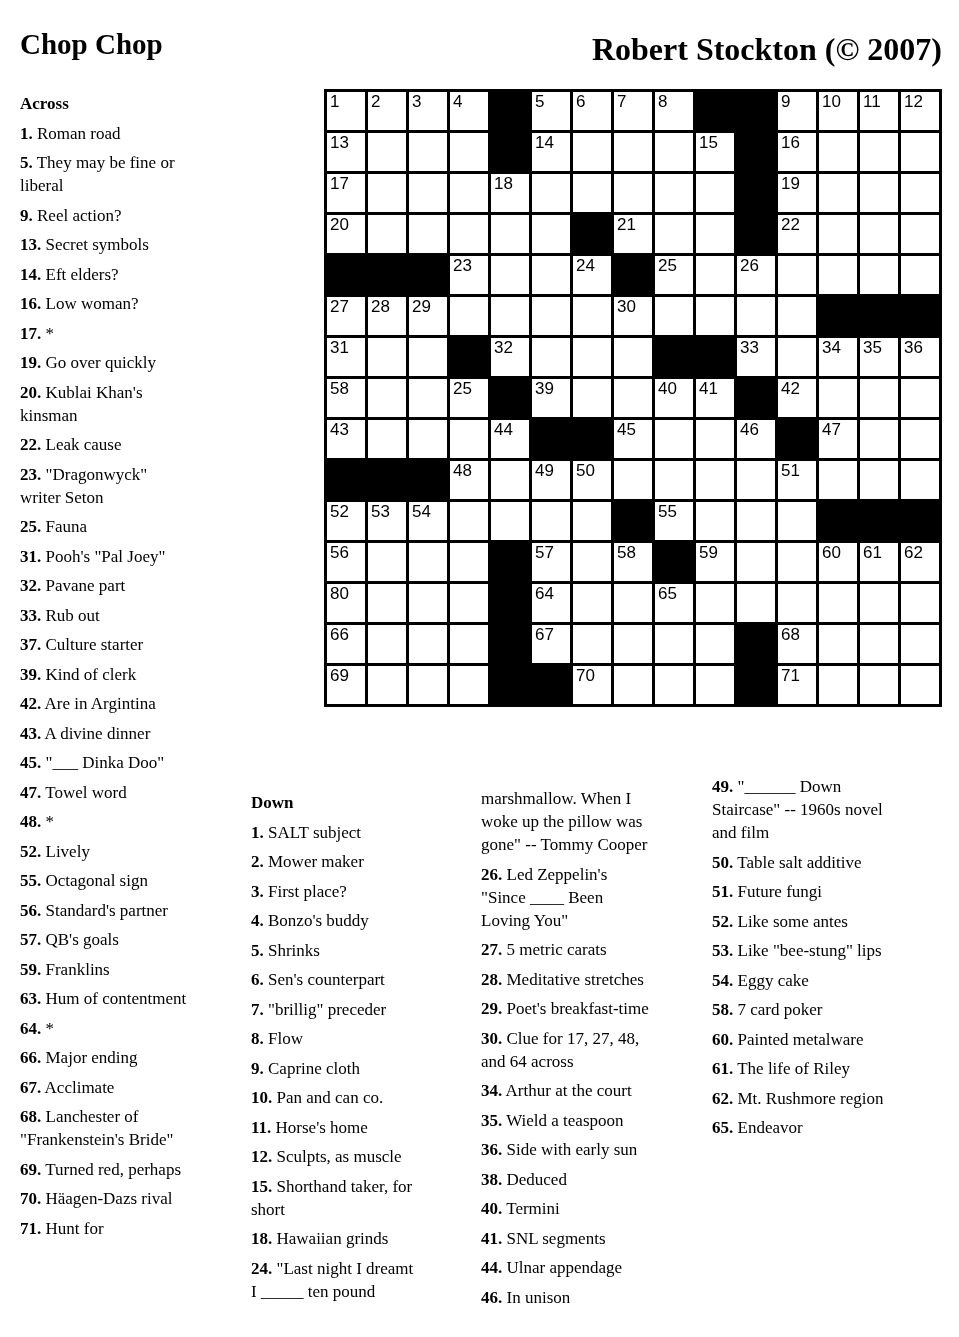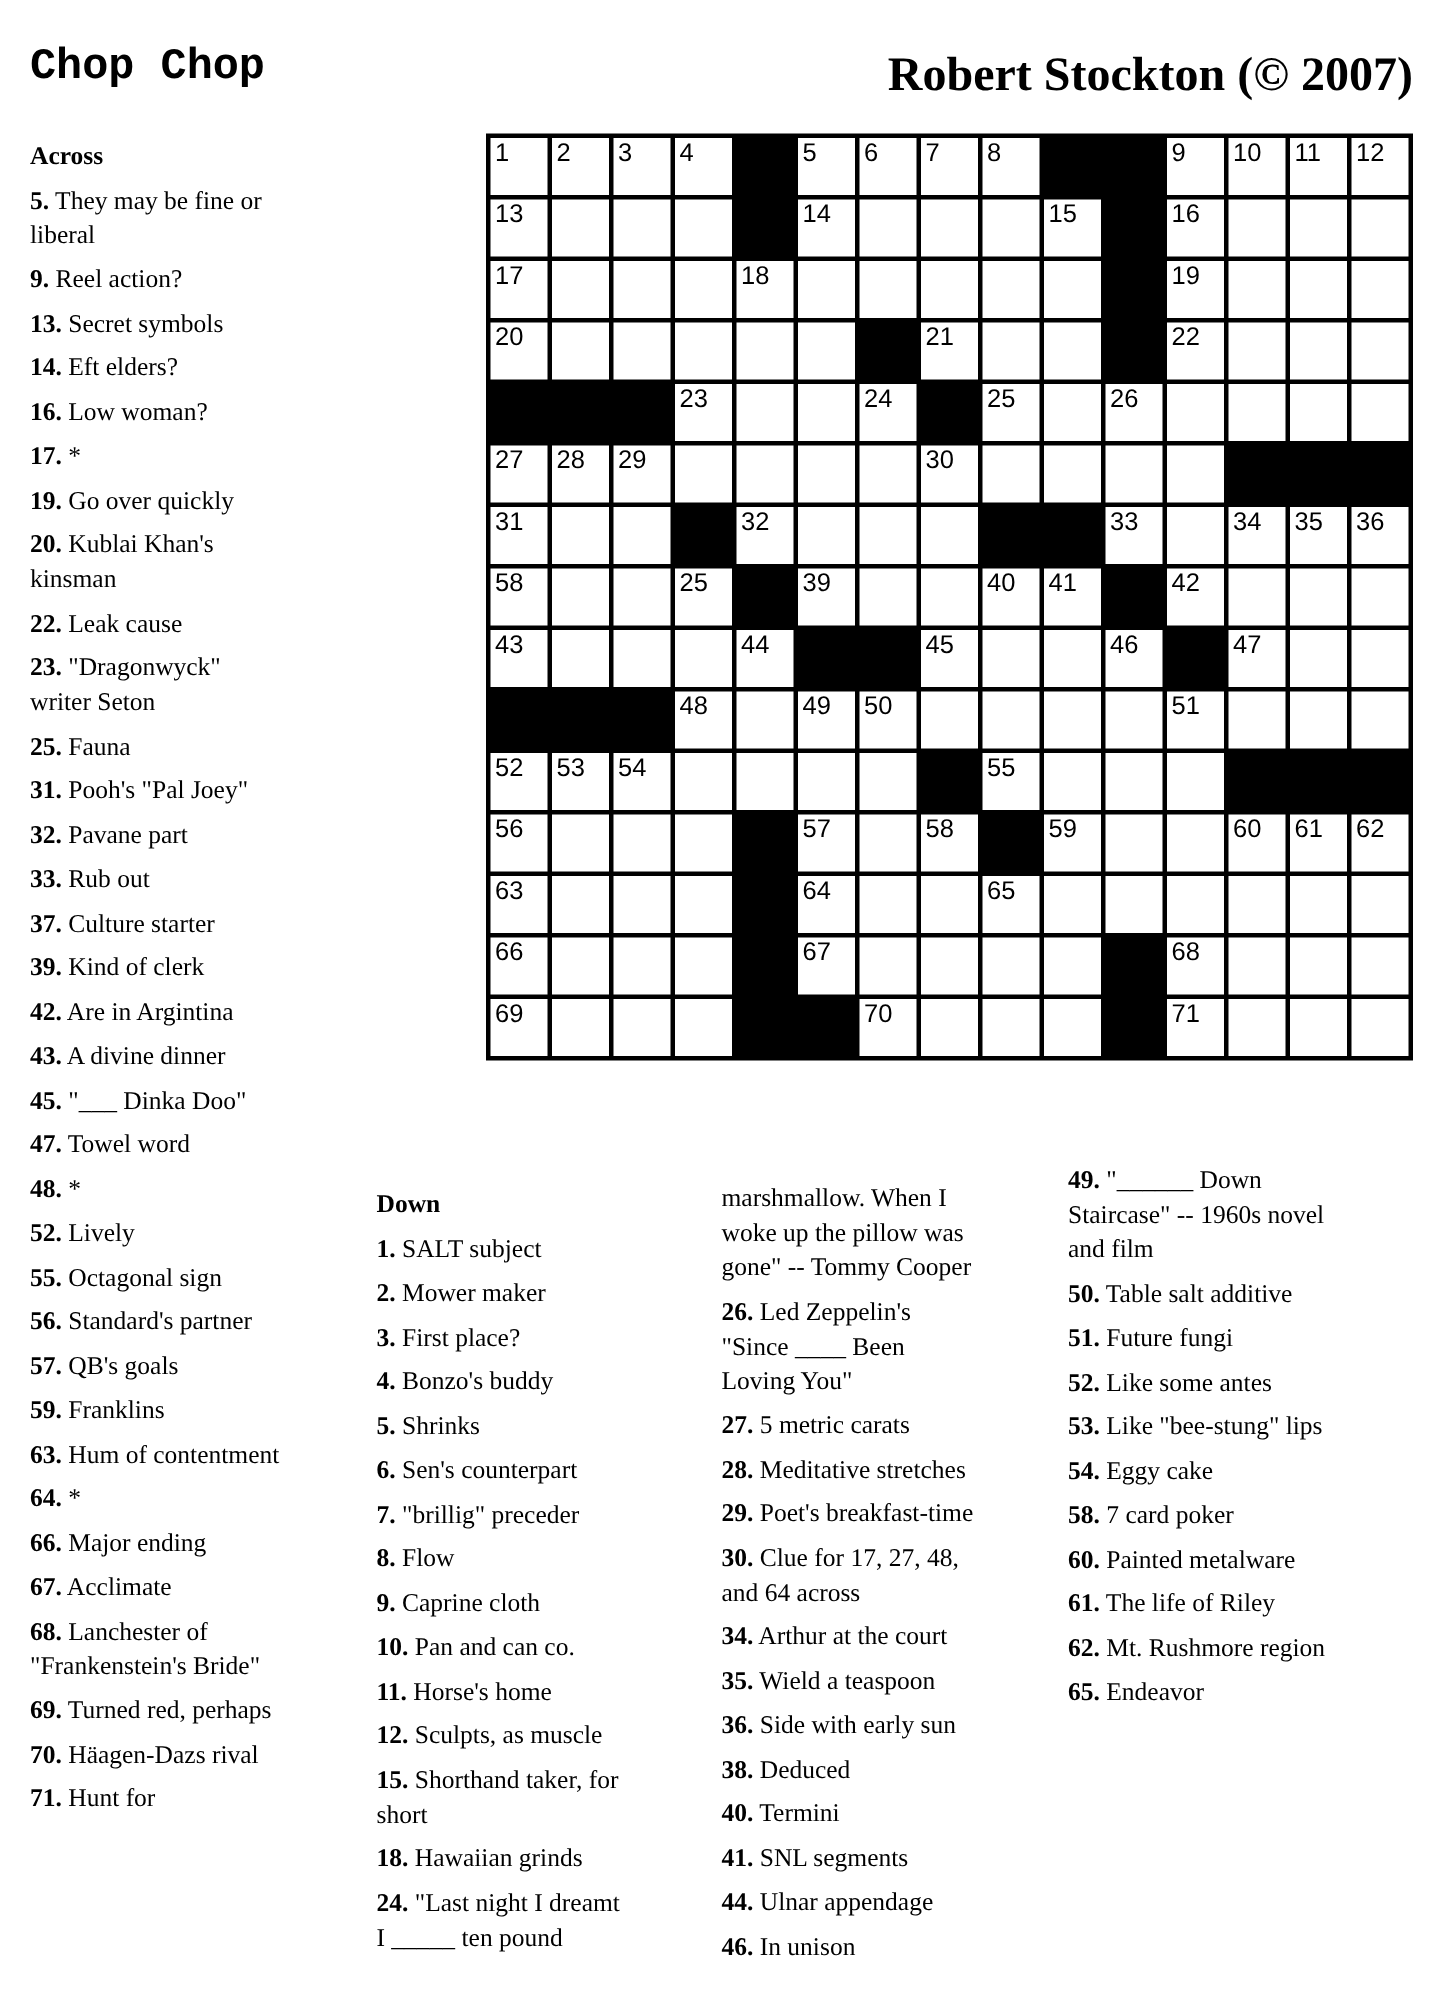--- a/index.html
+++ b/index.html
@@ -1,21 +1,21 @@
 <!DOCTYPE html>
 <html><head>
 <meta charset="utf-8">
 <style>
   * { margin:0; padding:0; box-sizing:border-box; }
   html,body { background:#fff; }
   body {
     width:959px; height:1337px; position:relative; overflow:hidden;
     font-family:"Liberation Serif", serif; color:#000;
   }
-  .title { position:absolute; left:20px; top:28px; font-size:29px; font-weight:bold;font-family:Liberation Mono, monospace; }
+  .title { position:absolute; left:20px; top:28px; font-size:29px; font-weight:bold; }
   .author { position:absolute; right:17px; top:31px; font-size:32px; font-weight:bold; }
 
   .grid {
     position:absolute; left:324px; top:89px; width:618px; height:618px;
     background:#000; display:grid;
     grid-template-columns:repeat(15,1fr); grid-template-rows:repeat(15,1fr);
     gap:3px; padding:3px;
   }
   .cell { background:#fff; position:relative; }
   .cell.black { background:#000; }
@@ -338,21 +338,21 @@
     <div class="cell">
       <span class="cellnum">60</span>
     </div>
     <div class="cell">
       <span class="cellnum">61</span>
     </div>
     <div class="cell">
       <span class="cellnum">62</span>
     </div>
     <div class="cell">
-      <span class="cellnum">63</span>
+      <span class="cellnum">80</span>
     </div>
     <div class="cell"></div>
     <div class="cell"></div>
     <div class="cell"></div>
     <div class="cell black"></div>
     <div class="cell">
       <span class="cellnum">64</span>
     </div>
     <div class="cell"></div>
     <div class="cell"></div>
@@ -405,20 +405,21 @@
       <span class="cellnum">71</span>
     </div>
     <div class="cell"></div>
     <div class="cell"></div>
     <div class="cell"></div>
   </div>
 
 <div class="clues" id="across-col">
   <div class="heading">Across</div>
   <div id="across-list">
+      <div class="clue"><b class="num">1.</b> <span class="txt">Roman road</span></div>
       <div class="clue"><b class="num">5.</b> <span class="txt">They may be fine or
 liberal</span></div>
       <div class="clue"><b class="num">9.</b> <span class="txt">Reel action?</span></div>
       <div class="clue"><b class="num">13.</b> <span class="txt">Secret symbols</span></div>
       <div class="clue"><b class="num">14.</b> <span class="txt">Eft elders?</span></div>
       <div class="clue"><b class="num">16.</b> <span class="txt">Low woman?</span></div>
       <div class="clue"><b class="num">17.</b> <span class="txt">*</span></div>
       <div class="clue"><b class="num">19.</b> <span class="txt">Go over quickly</span></div>
       <div class="clue"><b class="num">20.</b> <span class="txt">Kublai Khan's
 kinsman</span></div>

